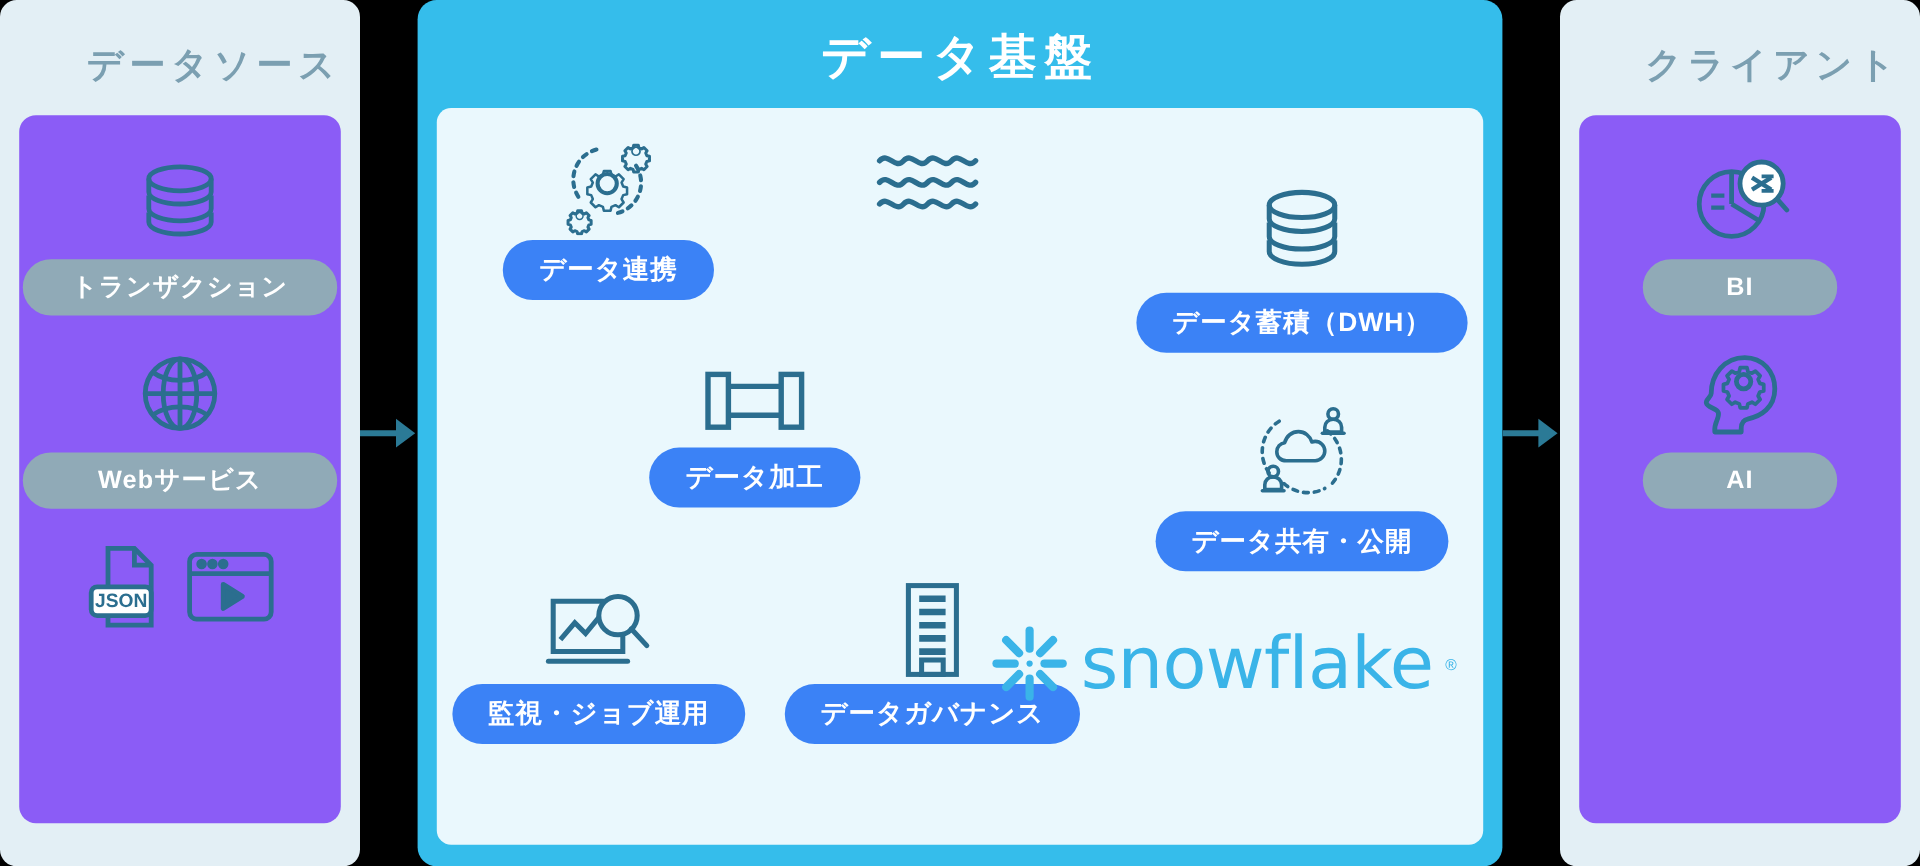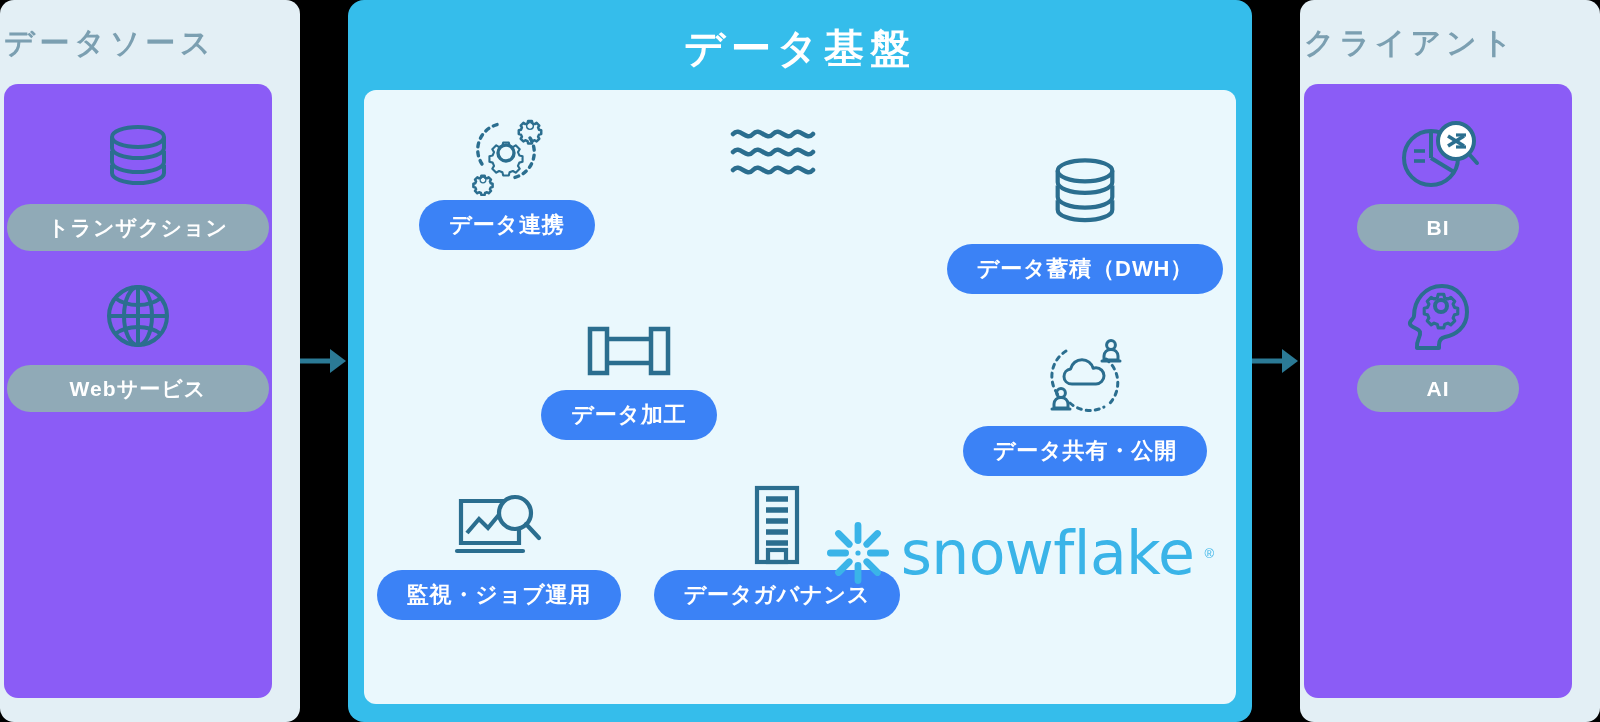--- a/index.html
+++ b/index.html
@@ -5,22 +5,22 @@
   html,body{margin:0;padding:0;background:#000;}
   body{
     width:1600px;height:722px;position:relative;overflow:hidden;
     font-family:"Liberation Sans","DejaVu Sans",sans-serif;
   }
   .stage{position:absolute;inset:0;display:flex;align-items:stretch;}
 
   
   .side-panel{
     width:300px;background:#e3eff5;border-radius:14px;
-    display:flex;flex-direction:column;align-items:flex-start;
-    padding:4px;box-sizing:border-box;flex:0 0 300px;
+    display:flex;flex-direction:column;align-items:flex-end;
+    padding:16px;box-sizing:border-box;flex:0 0 300px;
   }
   .side-panel .panel-title{
     color:#7b9fb1;font-size:30px;font-weight:700;letter-spacing:.16em;
     margin:24px 0 0 0;text-align:center;line-height:1;
   }
   .side-card{
     background:#8b5cf6;border-radius:14px;width:268px;
     margin:26px 0 20px 0;flex:1 1 auto;
     display:flex;flex-direction:column;align-items:center;
     justify-content:flex-start;padding:28px 0 24px 0;box-sizing:border-box;
@@ -102,20 +102,36 @@
             <line x1="7" y1="36" x2="65" y2="36"></line>
             <path d="M13 18c6 4.5 14 7 23 7s17-2.5 23-7"></path>
             <path d="M13 54c6-4.5 14-7 23-7s17 2.5 23 7"></path>
             <line x1="36" y1="7" x2="36" y2="65"></line>
           </svg>
         </div>
         <div class="pill-gray wide">Webサービス</div>
       </div>
 
       <div class="side-item" style="margin-top:22px">
+        <div class="side-icon" style="gap:16px">
+          <svg width="68" height="76" viewBox="0 0 68 76" fill="none" stroke="#2b6e8f" stroke-width="4">
+            <path d="M20 6h22l14 14v50H20z"></path>
+            <path d="M42 6v14h14"></path>
+            <rect x="6" y="38" width="50" height="24" rx="5" fill="#fff"></rect>
+            <text x="31" y="55" font-size="16" font-weight="700" fill="#2b6e8f" stroke="none" text-anchor="middle" font-family="Liberation Sans, sans-serif">JSON</text>
+          </svg>
+          <svg width="76" height="62" viewBox="0 0 76 62" fill="none" stroke="#2b6e8f" stroke-width="4">
+            <rect x="4" y="4" width="68" height="54" rx="6"></rect>
+            <line x1="4" y1="20" x2="72" y2="20"></line>
+            <circle cx="14" cy="12" r="2.4" fill="#2b6e8f"></circle>
+            <circle cx="23" cy="12" r="2.4" fill="#2b6e8f"></circle>
+            <circle cx="32" cy="12" r="2.4" fill="#2b6e8f"></circle>
+            <path d="M32 29l16 10-16 10z" fill="#2b6e8f" stroke-linejoin="round"></path>
+          </svg>
+        </div>
       </div>
 
     </div>
   </div>
 
   <div class="arrow-gap">
     <svg width="48" height="30" viewBox="0 0 48 30">
       <line x1="0" y1="15" x2="32" y2="15" stroke="#2b7a96" stroke-width="5"></line>
       <path d="M30 3l16 12-16 12z" fill="#2b7a96"></path>
     </svg>
@@ -151,21 +167,21 @@
         <div class="node" style="left:278px;top:18px;width:270px">
           <div class="n-icon" style="height:88px">
             <svg width="96" height="60" viewBox="0 0 96 60" fill="none" stroke="#2b6e8f" stroke-width="4.5" stroke-linecap="round">
               <path d="M4 12c7-8 13 8 20 0s13 8 20 0 13 8 20 0 13 8 20 0"></path>
               <path d="M4 30c7-8 13 8 20 0s13 8 20 0 13 8 20 0 13 8 20 0"></path>
               <path d="M4 48c7-8 13 8 20 0s13 8 20 0 13 8 20 0 13 8 20 0"></path>
             </svg>
           </div>
         </div>
 
-        <div class="node" style="left:130px;top:222px;width:270px">
+        <div class="node" style="left:130px;top:205px;width:270px">
           <div class="n-icon" style="height:78px">
             <svg width="84" height="58" viewBox="0 0 84 58" fill="none" stroke="#2b6e8f" stroke-width="4.5">
               <rect x="3" y="7" width="17" height="44"></rect>
               <rect x="64" y="7" width="17" height="44"></rect>
               <line x1="20" y1="17" x2="64" y2="17"></line>
               <line x1="20" y1="41" x2="64" y2="41"></line>
             </svg>
           </div>
           <div class="pill-blue">データ加工</div>
         </div>

